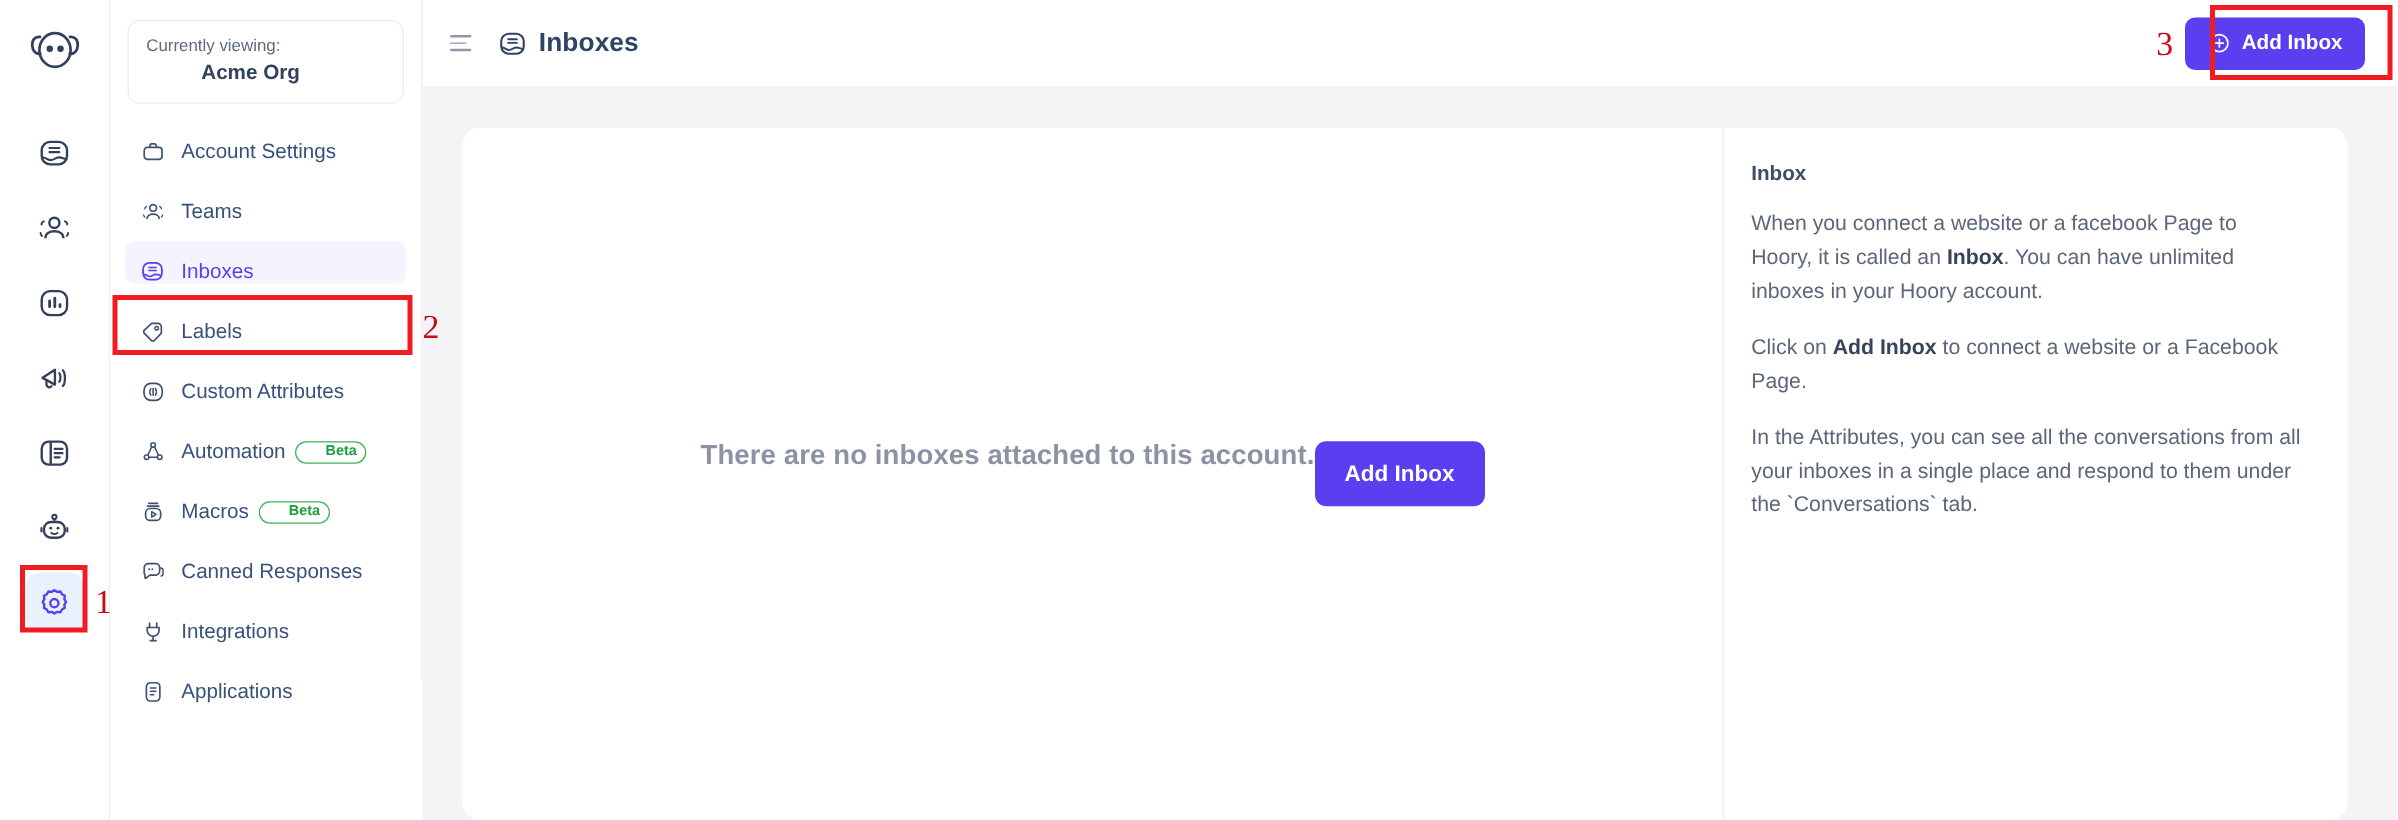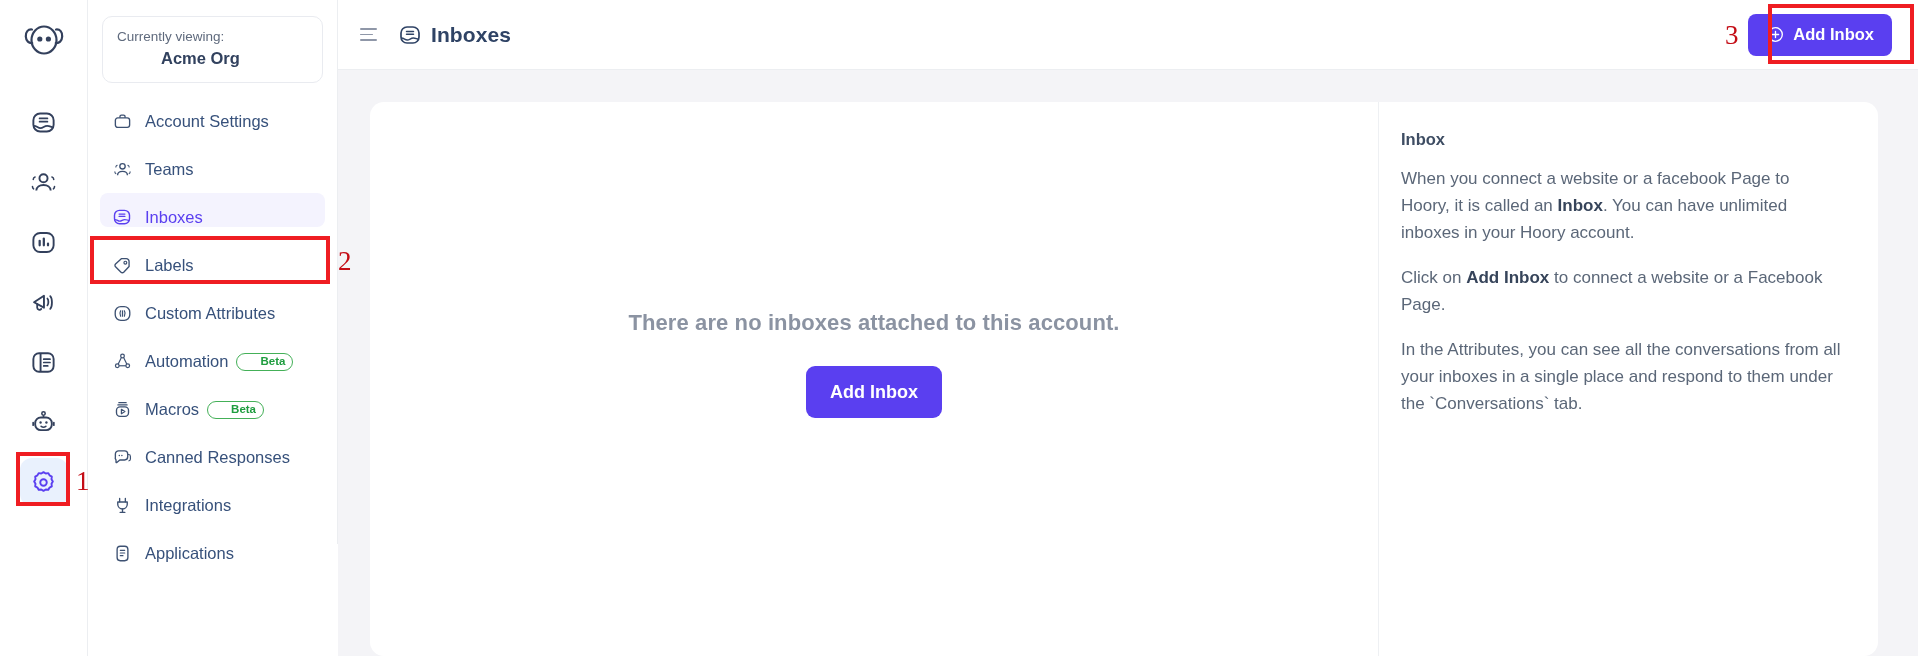--- a/index.html
+++ b/index.html
@@ -210,21 +210,21 @@
     background: #ffffff;
     border-radius: 14px;
     height: 100%;
     display: flex;
     overflow: hidden;
     box-sizing: border-box;
   }
   .empty-pane {
     flex: 1;
     display: flex;
-    flex-direction: column;
+    flex-direction: row;
     align-items: center;
     justify-content: center;
     min-width: 0;
     padding-bottom: 30px;
   }
   .empty-text {
     font-size: 22px;
     color: #8b93a2;
     font-weight: bold;
     text-align: center;

